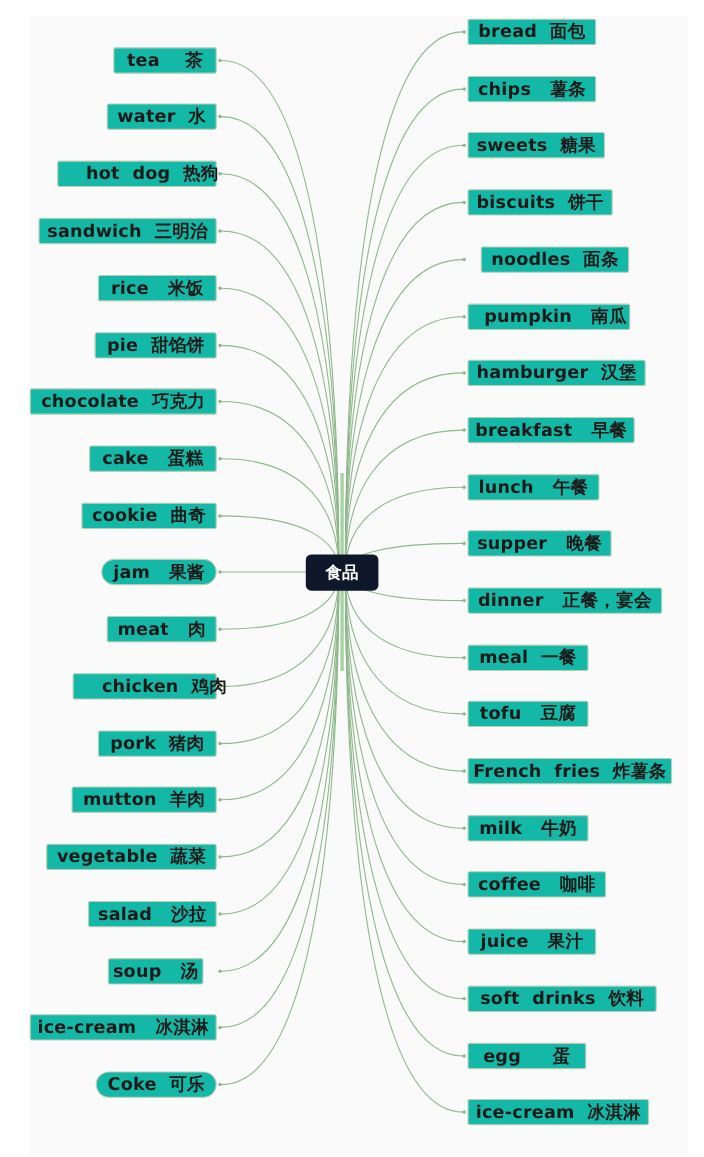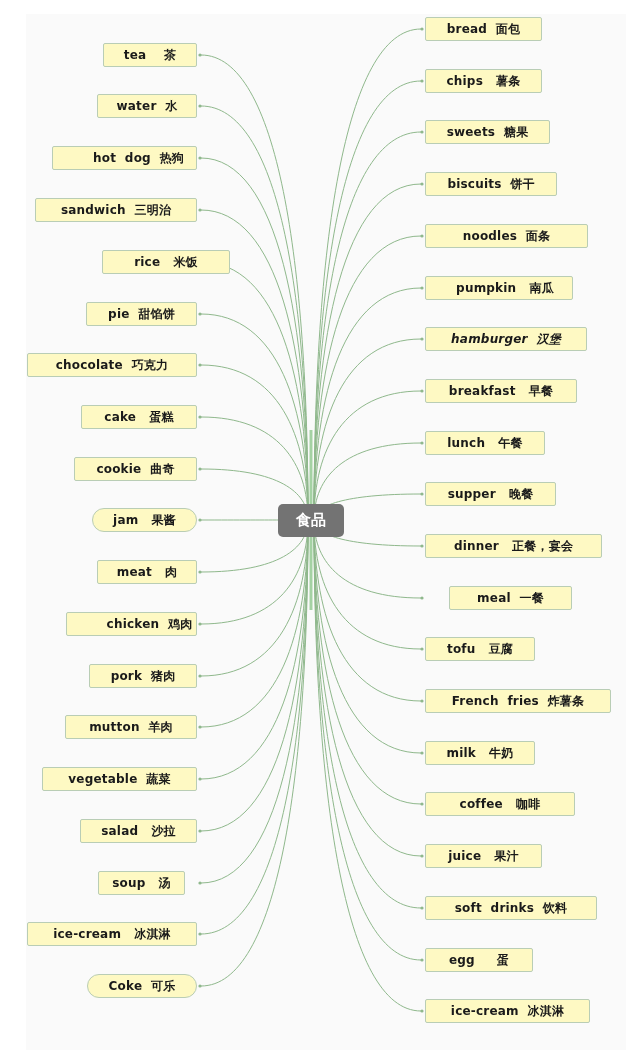--- a/index.html
+++ b/index.html
@@ -8,28 +8,28 @@
     background: #ffffff;
     font-family: "DejaVu Sans", "Liberation Sans", sans-serif;
   }
   .canvas {
     position: absolute; left: 26px; top: 14px; width: 600px; height: 1036px;
     background: #fafafa;
   }
   svg.links { position: absolute; left: 0; top: 0; width: 640px; height: 1052px; }
   .node {
     position: absolute; height: 24px; box-sizing: border-box;
-    background: #fef9c3; border: 1px solid #b9cdb5; border-radius: 2px;
-    font-weight: bold; font-size: 12px; color: #1a1a1a;
+    background: #14b8a6; border: 1px solid #b9cdb5; border-radius: 2px;
+    font-weight: bold; font-size: 16px; color: #1a1a1a;
     display: flex; align-items: center; justify-content: center;
     white-space: pre; letter-spacing: 0.2px;
   }
   .center {
     position: absolute; left: 278px; top: 504px; width: 66px; height: 33px;
-    background: #737373; border-radius: 5px; color: #ffffff;
+    background: #0f172a; border-radius: 5px; color: #ffffff;
     font-weight: bold; font-size: 15px;
     display: flex; align-items: center; justify-content: center;
   }
 </style>
 </head>
 <body>
 
 <div class="canvas"></div>
 <svg class="links" xmlns="http://www.w3.org/2000/svg">
     <path d="M 308 520 C 308 264.25, 278 55, 201 55" fill="none" stroke="#8fb88c" stroke-width="1"></path>
@@ -110,49 +110,49 @@
     <circle cx="422" cy="960" r="1.6" fill="#8fb88c"></circle>
     <path d="M 314 520 C 314 790.05, 344 1011, 421 1011" fill="none" stroke="#8fb88c" stroke-width="1"></path>
     <circle cx="422" cy="1011" r="1.6" fill="#8fb88c"></circle>
     <path d="M 311 430 L 311 610" stroke="#6cb86a" stroke-width="3" opacity="0.6"></path>
   </svg>
 <div id="nodes">
     <div class="node" style="left: 103px; top: 43px; width: 94px;">tea    茶</div>
     <div class="node" style="left: 97px; top: 94px; width: 100px;">water  水</div>
     <div class="node" style="left: 52px; top: 146px; width: 145px; padding-left: 28px;">hot  dog  热狗</div>
     <div class="node" style="left: 35px; top: 198px; width: 162px;">sandwich  三明治</div>
-    <div class="node" style="left: 102px; top: 250px; width: 128px;">rice   米饭</div>
+    <div class="node" style="left: 89px; top: 250px; width: 108px;">rice   米饭</div>
     <div class="node" style="left: 86px; top: 302px; width: 111px;">pie  甜馅饼</div>
     <div class="node" style="left: 27px; top: 353px; width: 170px;">chocolate  巧克力</div>
     <div class="node" style="left: 81px; top: 405px; width: 116px;">cake   蛋糕</div>
     <div class="node" style="left: 74px; top: 457px; width: 123px;">cookie  曲奇</div>
     <div class="node" style="left: 92px; top: 508px; width: 105px; border-radius: 12px;">jam   果酱</div>
     <div class="node" style="left: 97px; top: 560px; width: 100px;">meat   肉</div>
     <div class="node" style="left: 66px; top: 612px; width: 131px; padding-left: 36px;">chicken  鸡肉</div>
     <div class="node" style="left: 89px; top: 664px; width: 108px;">pork  猪肉</div>
     <div class="node" style="left: 65px; top: 715px; width: 132px;">mutton  羊肉</div>
     <div class="node" style="left: 42px; top: 767px; width: 155px;">vegetable  蔬菜</div>
     <div class="node" style="left: 80px; top: 819px; width: 117px;">salad   沙拉</div>
     <div class="node" style="left: 98px; top: 871px; width: 87px;">soup   汤</div>
     <div class="node" style="left: 27px; top: 922px; width: 170px;">ice-cream   冰淇淋</div>
     <div class="node" style="left: 87px; top: 974px; width: 110px; border-radius: 12px;">Coke  可乐</div>
     <div class="node" style="left: 425px; top: 17px; width: 117px;">bread  面包</div>
     <div class="node" style="left: 425px; top: 69px; width: 117px;">chips   薯条</div>
     <div class="node" style="left: 425px; top: 120px; width: 125px;">sweets  糖果</div>
     <div class="node" style="left: 425px; top: 172px; width: 132px;">biscuits  饼干</div>
-    <div class="node" style="left: 425px; top: 224px; width: 163px;">noodles  面条</div>
+    <div class="node" style="left: 437px; top: 224px; width: 135px;">noodles  面条</div>
     <div class="node" style="left: 425px; top: 276px; width: 148px; padding-left: 12px;">pumpkin   南瓜</div>
-    <div class="node" style="left: 425px; top: 327px; width: 162px; font-style: italic;">hamburger  汉堡</div>
+    <div class="node" style="left: 425px; top: 327px; width: 162px;">hamburger  汉堡</div>
     <div class="node" style="left: 425px; top: 379px; width: 152px;">breakfast   早餐</div>
     <div class="node" style="left: 425px; top: 431px; width: 120px;">lunch   午餐</div>
     <div class="node" style="left: 425px; top: 482px; width: 131px;">supper   晚餐</div>
     <div class="node" style="left: 425px; top: 534px; width: 177px;">dinner   正餐，宴会</div>
-    <div class="node" style="left: 449px; top: 586px; width: 123px;">meal  一餐</div>
+    <div class="node" style="left: 425px; top: 586px; width: 110px;">meal  一餐</div>
     <div class="node" style="left: 425px; top: 637px; width: 110px;">tofu   豆腐</div>
     <div class="node" style="left: 425px; top: 689px; width: 186px;">French  fries  炸薯条</div>
     <div class="node" style="left: 425px; top: 741px; width: 110px;">milk   牛奶</div>
-    <div class="node" style="left: 425px; top: 792px; width: 150px;">coffee   咖啡</div>
+    <div class="node" style="left: 425px; top: 792px; width: 126px;">coffee   咖啡</div>
     <div class="node" style="left: 425px; top: 844px; width: 117px;">juice   果汁</div>
     <div class="node" style="left: 425px; top: 896px; width: 172px;">soft  drinks  饮料</div>
     <div class="node" style="left: 425px; top: 948px; width: 108px;">egg     蛋</div>
     <div class="node" style="left: 425px; top: 999px; width: 165px;">ice-cream  冰淇淋</div>
   </div>
 <div class="center">食品</div>
 
 </body></html>

